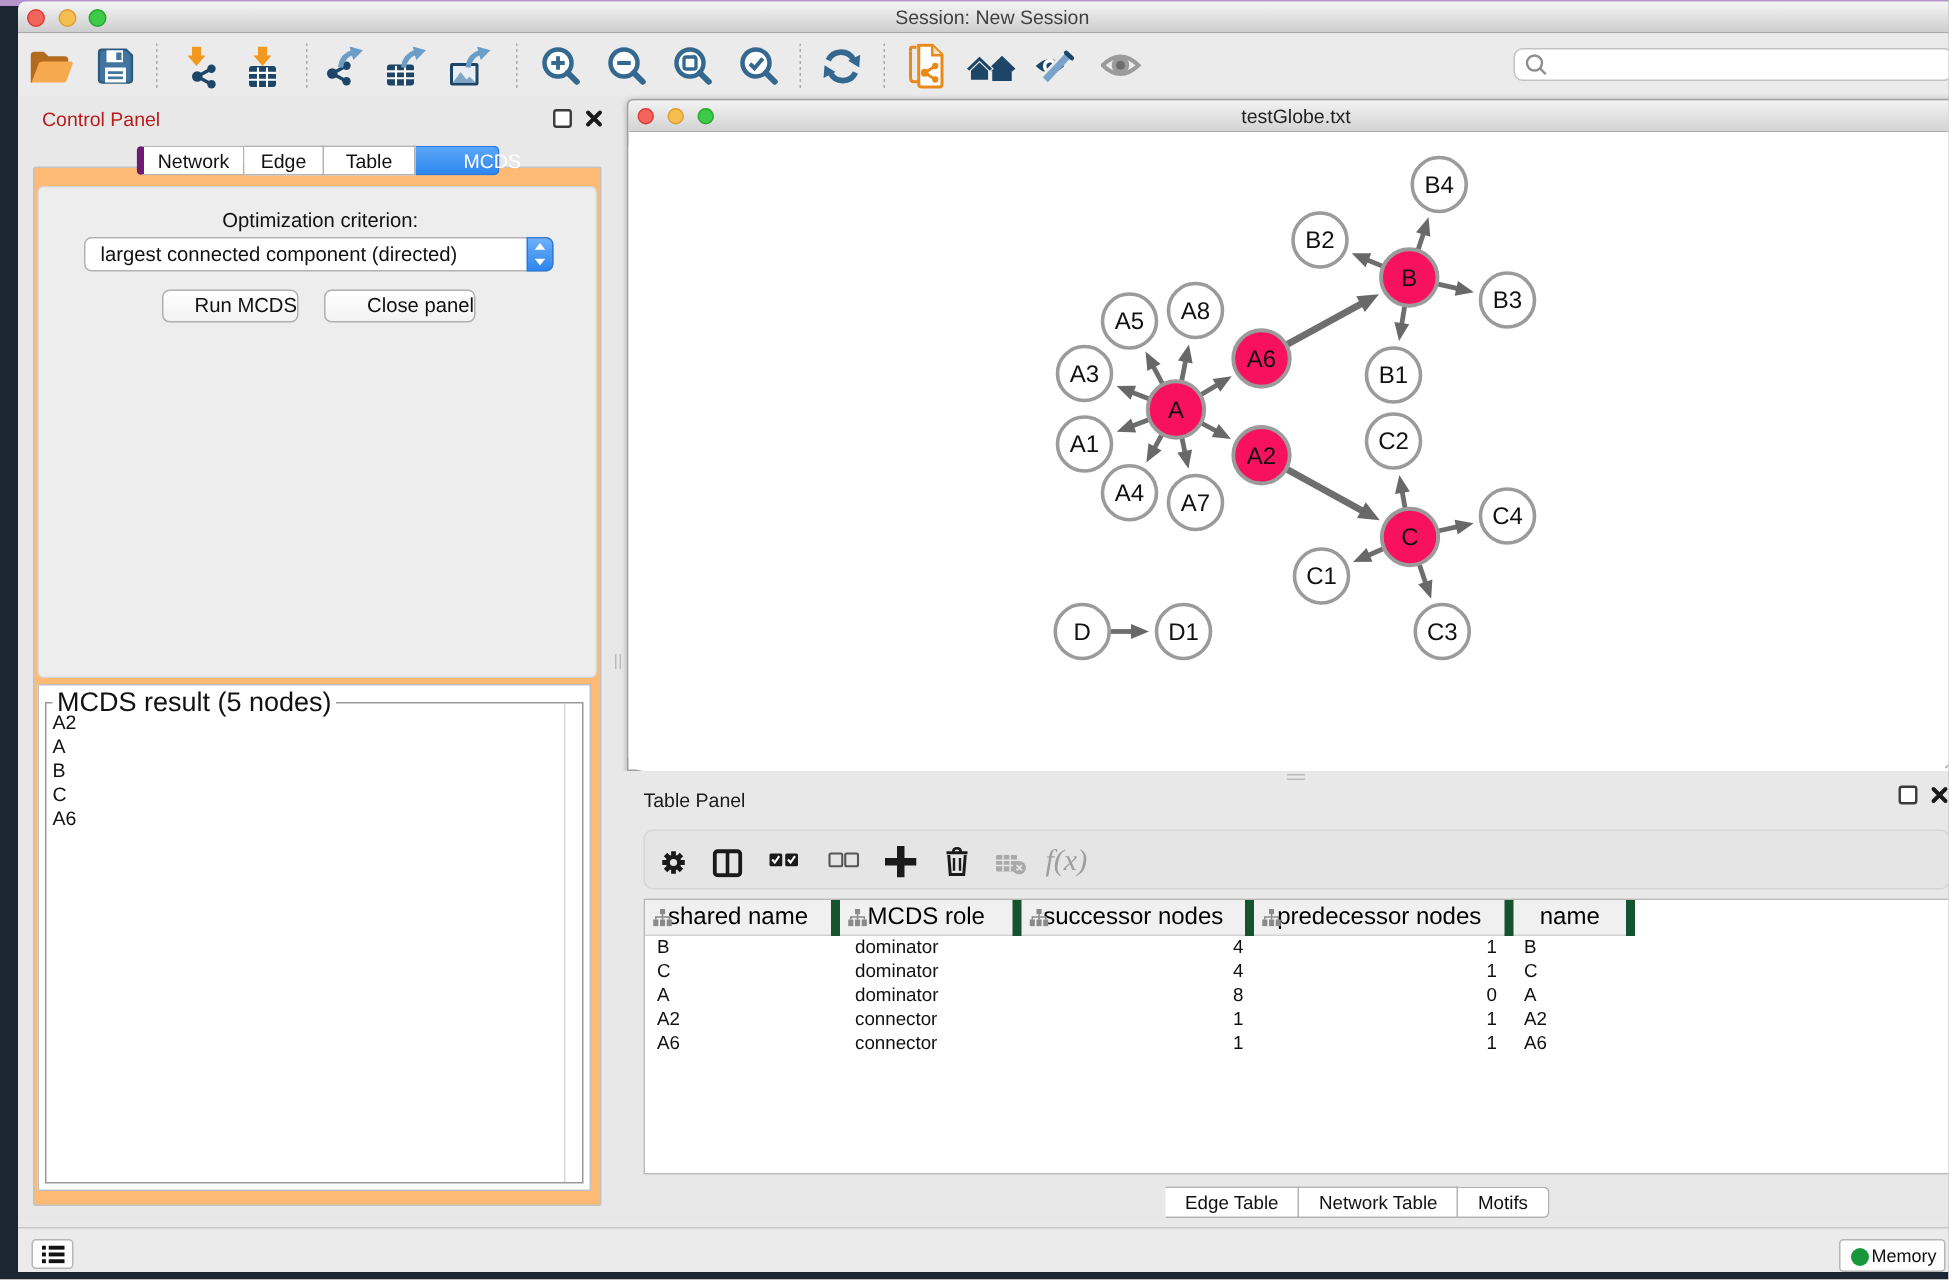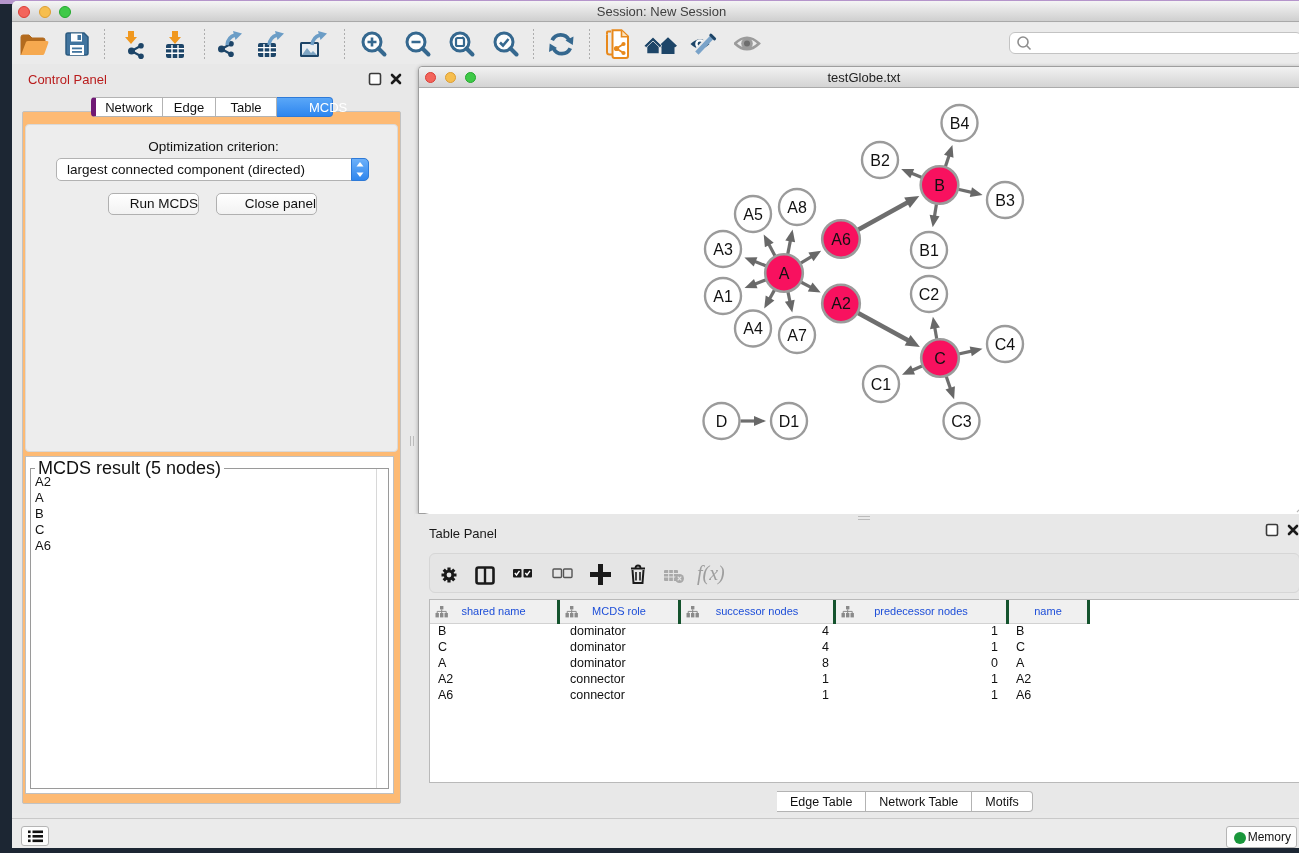--- a/index.html
+++ b/index.html
@@ -47,21 +47,21 @@
 #gtitle .t2 { left:26px; background:#f6be4f; border:0.5px solid #dd9e33; }
 #gtitle .t3 { left:46px; background:#3fc948; border:0.5px solid #24a82e; }
 #gtitletext { position:absolute; top:3px; width:100%; text-align:center; font-size:13px; color:#222; }
 #gcanvas { position:absolute; left:0; top:22px; width:890px; height:425px; background:#fff;border-radius:10px; }
 
 #tpanel { position:absolute; left:403px; top:513px; width:896px; height:299px; background:#e8e8e8; }
 #tp-title { position:absolute; left:14px; top:12px; font-size:13px; color:#1a1a1a; }
 #tp-toolbar { position:absolute; left:14px; top:39px; width:871px; height:40px; background:#e5e5e5; border:1px solid #d6d6d6; border-radius:6px; }
 #tbl { position:absolute; left:14px; top:85px; width:874px; height:184px; background:#fff; border:1px solid #b9b9b9; }
 #tbl-head { position:absolute; left:0; top:0; width:660px; height:24px; background:#f0f0f0; border-bottom:1px solid #d2d2d2; }
-.hcell { position:absolute; top:0; height:24px; border-right:3px solid #14532d; font-size:11px; color:#1d4ed8; text-align:center; line-height:23px; }
+.hcell { position:absolute; top:0; height:24px; border-right:6px solid #14532d; font-size:16px; color:#000000; text-align:center; line-height:23px; }
 .hicon { position:absolute; left:5px; top:6px; }
 .trow { position:absolute; font-size:12.5px; color:#111; height:16px; line-height:16px; }
 #tabs2 { position:absolute; left:271px; top:277px; height:21px; display:flex; }
 #tabs2 .tab { height:21px; line-height:20px; font-size:12.5px; color:#111; background:#fff; border:1px solid #b3b3b3; border-left:none; padding:0 13px; }
 #tabs2 .tab:first-child { border-left:1px solid #b3b3b3; border-radius:4px 0 0 4px; }
 #tabs2 .tab:last-child { border-radius:0 4px 4px 0; }
 #tabs2 .tab.sel { background:linear-gradient(#5aa7f8,#2e86ef); color:#fff; border-color:#2e7ad8;margin-top:44px; }
 
 #statusbar { position:absolute; left:0; top:817px; width:1299px; height:31px; background:#ebebeb; border-top:1px solid #c9c9c9; }
 #sb-left { position:absolute; left:9px; top:7px; width:28px; height:20px; background:#fdfdfd; border:1px solid #b5b5b5; border-radius:3px; }

